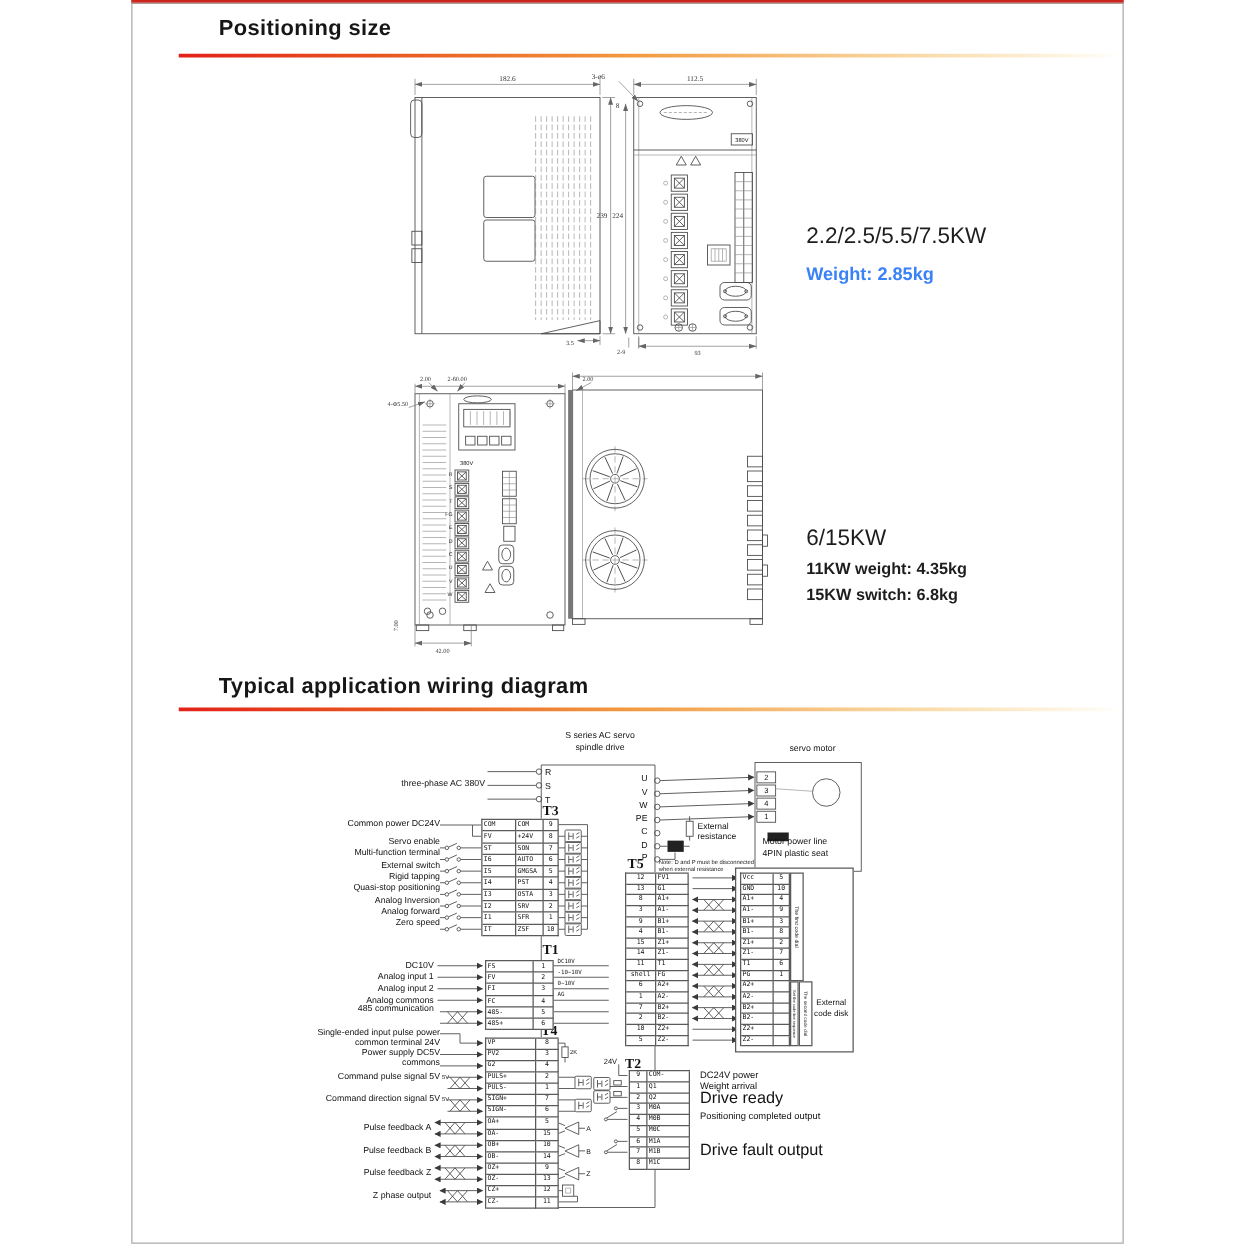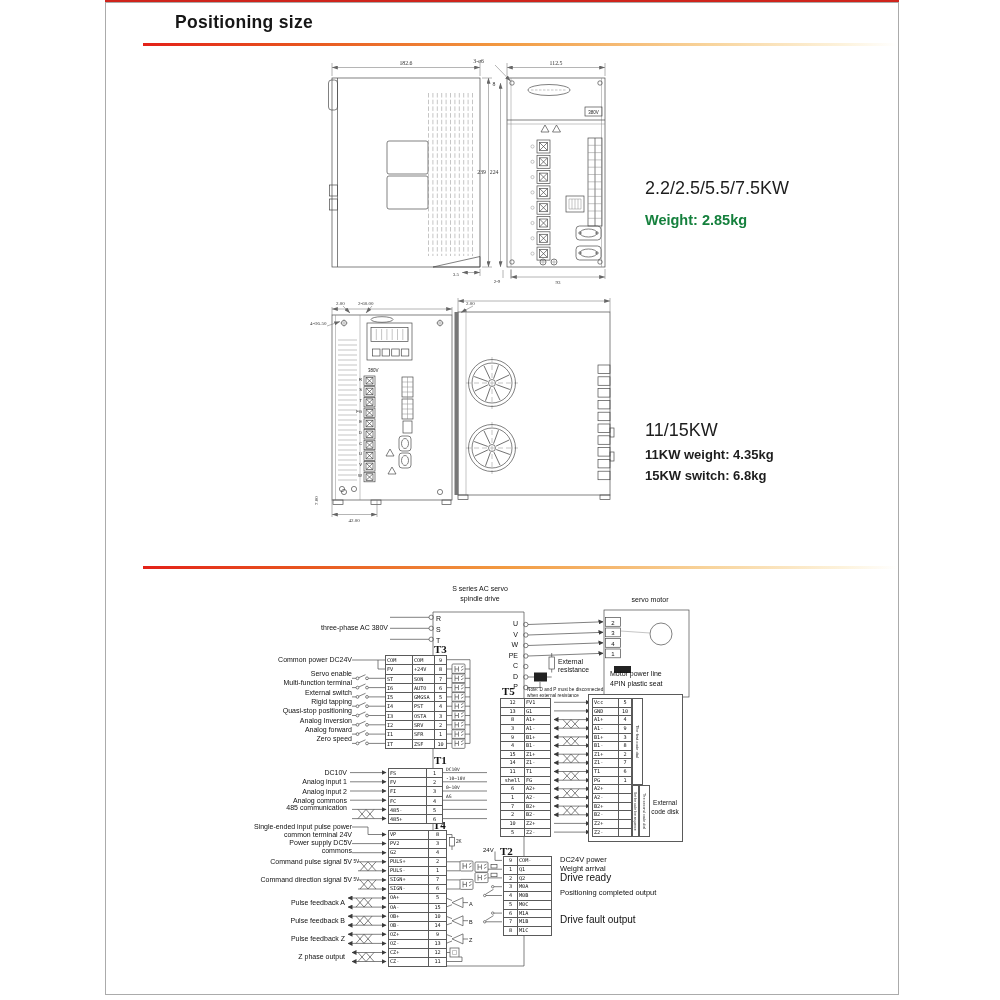--- a/index.html
+++ b/index.html
@@ -4,21 +4,21 @@
 <style>
   html,body{margin:0;padding:0;background:#fff;}
   #stage{position:relative;width:1000px;height:1000px;background:#fff;overflow:hidden;
          font-family:"Liberation Sans",sans-serif;color:#222;}
   .abs{position:absolute;}
   #page-frame{left:105px;top:2px;width:792px;height:991px;border:1px solid #ababab;}
   #top-redline{left:105px;top:0;width:794px;height:3px;background:#cf241c;}
   .sectitle{font-size:17.5px;font-weight:bold;color:#161616;letter-spacing:.3px;white-space:nowrap;}
   .grad{height:3px;background:linear-gradient(90deg,#e32119 0%,#e8571f 22%,#f29a41 48%,#f8d49c 75%,#fdf3dd 93%,#ffffff 100%);}
   .spec-models{font-size:18px;color:#1d1d1d;white-space:nowrap;}
-  .spec-weight{font-size:14.5px;font-weight:bold;color:#15803d;white-space:nowrap;}
+  .spec-weight{font-size:14.5px;font-weight:bold;color:#3b82f6;white-space:nowrap;}
   .spec-weight2{font-size:13px;font-weight:bold;color:#1d1d1d;line-height:17px;white-space:nowrap;}
 
   
   .wl{font-size:7px;line-height:8px;color:#111;white-space:nowrap;}
   .wr{text-align:right;}
   .wc{text-align:center;}
   .thead{font-family:"Liberation Serif",serif;font-weight:bold;font-size:11px;color:#111;white-space:nowrap;}
   .tiny{font-size:4.7px;line-height:5.6px;color:#222;white-space:nowrap;}
   .note{font-size:4.7px;line-height:5.8px;color:#222;}
 
@@ -311,24 +311,25 @@
       <span>T</span>
       <span>FG</span>
       <span>E</span>
       <span>D</span>
       <span>C</span>
       <span>U</span>
       <span>V</span>
       <span>W</span>
     </div>
 
-  <div class="abs spec-models" style="left:645px;top:420px">11/15KW</div>
+  <div class="abs spec-models" style="left:645px;top:420px">6/15KW</div>
   <div class="abs spec-weight2" style="left:645px;top:446px">11KW weight: 4.35kg</div>
   <div class="abs spec-weight2" style="left:645px;top:467px">15KW switch: 6.8kg</div>
 
+  <div class="abs sectitle" style="left:175px;top:538px">Typical application wiring diagram</div>
   <div class="abs grad" style="left:143px;top:566px;width:754px"></div>
 
   <svg class="abs" style="left:100px;top:578px" width="800" height="420" viewBox="100 578 800 420">
 
     <path class="ln" d="M433 612H524M433 966H524M433 612V655M433 748V768M433 823.2V830M524 612V698M524 836.4V856M524 935V966"></path>
 
     <path class="ln" d="M390 617.3H429M390 628.3H429M390 639.3H429"></path>
     <circle class="ln" fill="#fff" cx="431.2" cy="617.3" r="2.2"></circle>
       <circle class="ln" fill="#fff" cx="431.2" cy="628.3" r="2.2"></circle>
       <circle class="ln" fill="#fff" cx="431.2" cy="639.3" r="2.2"></circle>
@@ -579,23 +580,23 @@
 
   <div class="abs" id="enc-box" style="left:588px;top:694px;width:93px;height:146px"></div>
   <div class="vtxt" style="left:631.5px;top:698px;width:11.5px;height:87px;font-size:4.2px">The first code dial</div>
   <div class="vtxt" style="left:631.5px;top:784.5px;width:7px;height:52.5px;font-size:3.2px">Set the code line sequence</div>
   <div class="vtxt" style="left:638.5px;top:784.5px;width:11.5px;height:52.5px;font-size:3.8px">The second code dial</div>
   <div class="abs wl wc" style="left:650px;top:799px;width:30px;font-size:6.5px">External</div>
   <div class="abs wl wc" style="left:650px;top:808px;width:30px;font-size:6.5px">code disk</div>
 
   <div class="abs wl" style="left:560px;top:856px;font-size:7.5px">DC24V power</div>
   <div class="abs wl" style="left:560px;top:865px;font-size:7.5px">Weight arrival</div>
-  <div class="abs wl" style="left:560px;top:874px;font-size:10px">Drive ready</div>
+  <div class="abs wl" style="left:560px;top:874px;font-size:13px">Drive ready</div>
   <div class="abs wl" style="left:560px;top:888.5px;font-size:7.5px">Positioning completed output</div>
-  <div class="abs wl" style="left:560px;top:916px;font-size:10px">Drive fault output</div>
+  <div class="abs wl" style="left:560px;top:916px;font-size:13px">Drive fault output</div>
 
   <div class="wt t3">
 
   <div class="r">
       <span class="a">COM</span>
       <span class="b">COM</span>
       <span class="c">9</span>
     </div>
       <div class="r">
       <span class="a">FV</span>

